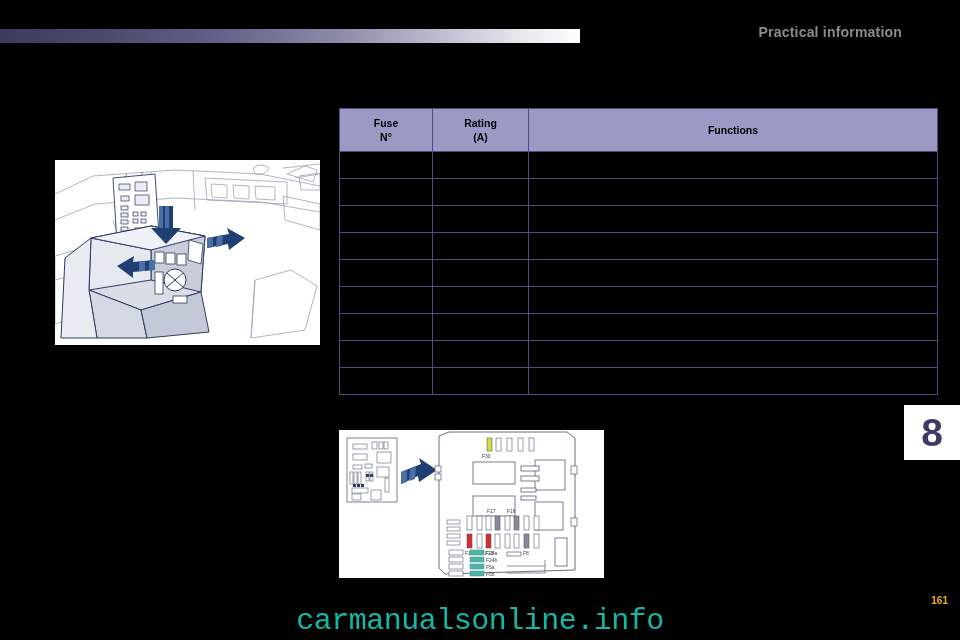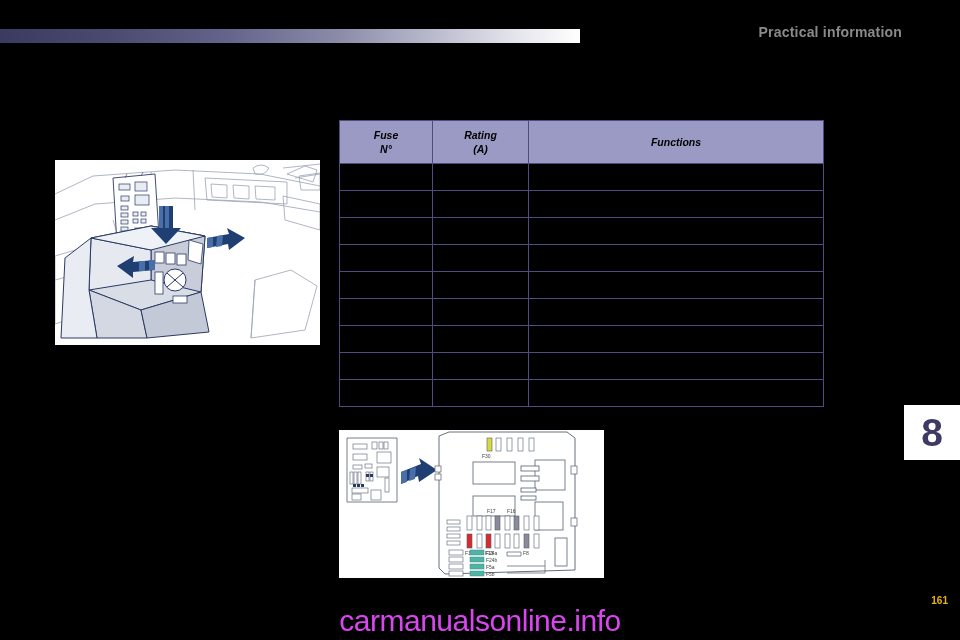--- a/index.html
+++ b/index.html
@@ -63,25 +63,24 @@
     height: 185px;
     background: #ffffff;
     overflow: hidden;
   }
   #cabin-figure svg { display: block; }
 
   
   #fuse-table {
     position: absolute;
     left: 339px;
-    top: 120px;
-    width: 485px;
+    top: 108px;
+    width: 599px;
     border-collapse: collapse;
     table-layout: fixed;
-    font-style: italic;
   }
   #fuse-table th, #fuse-table td {
     border: 1.5px solid #4e4c80;
     padding: 0;
   }
   #fuse-table thead th {
     background: #9a9ac4;
     color: #000000;
     font-size: 10.5px;
     font-weight: bold;
@@ -114,23 +113,23 @@
   #fusebox-figure svg { display: block; }
 
   
   #watermark {
     position: absolute;
     left: 0;
     right: 0;
     bottom: 2px;
     text-align: center;
     font-size: 30px;
-    color: #d946ef;
+    color: #14b8a6;
     letter-spacing: -0.5px;
-    font-family: Liberation Sans, sans-serif;
+    font-family: Liberation Mono, monospace;
     white-space: nowrap;
   }
   #page-number {
     position: absolute;
     right: 12px;
     bottom: 34px;
     font-size: 10px;
     font-weight: bold;
     color: #eab308;
   }

